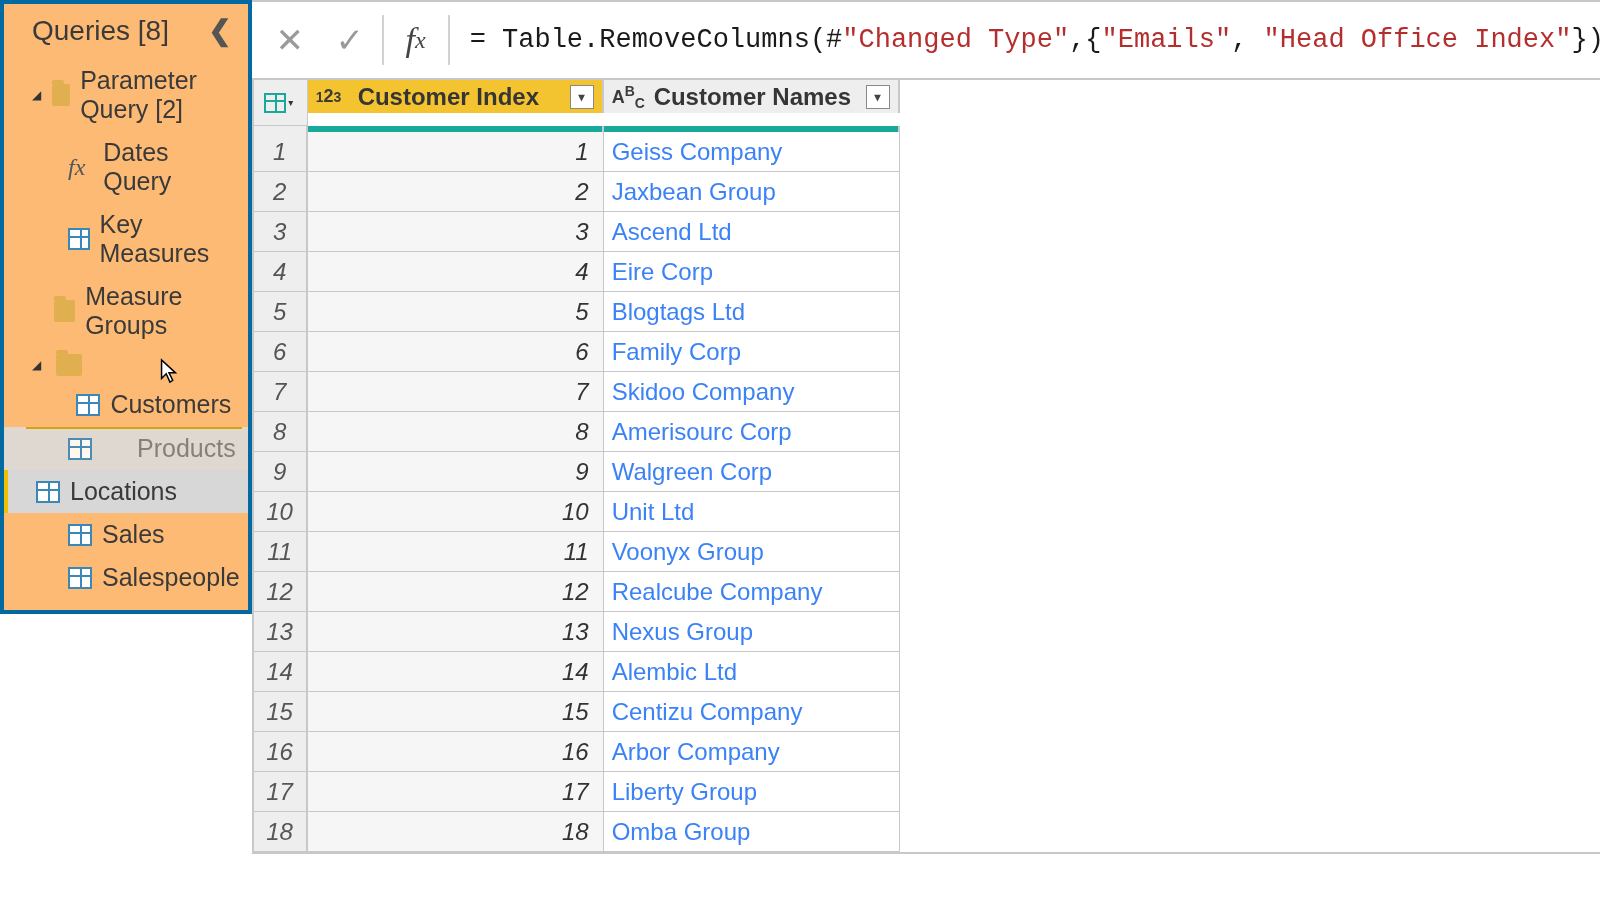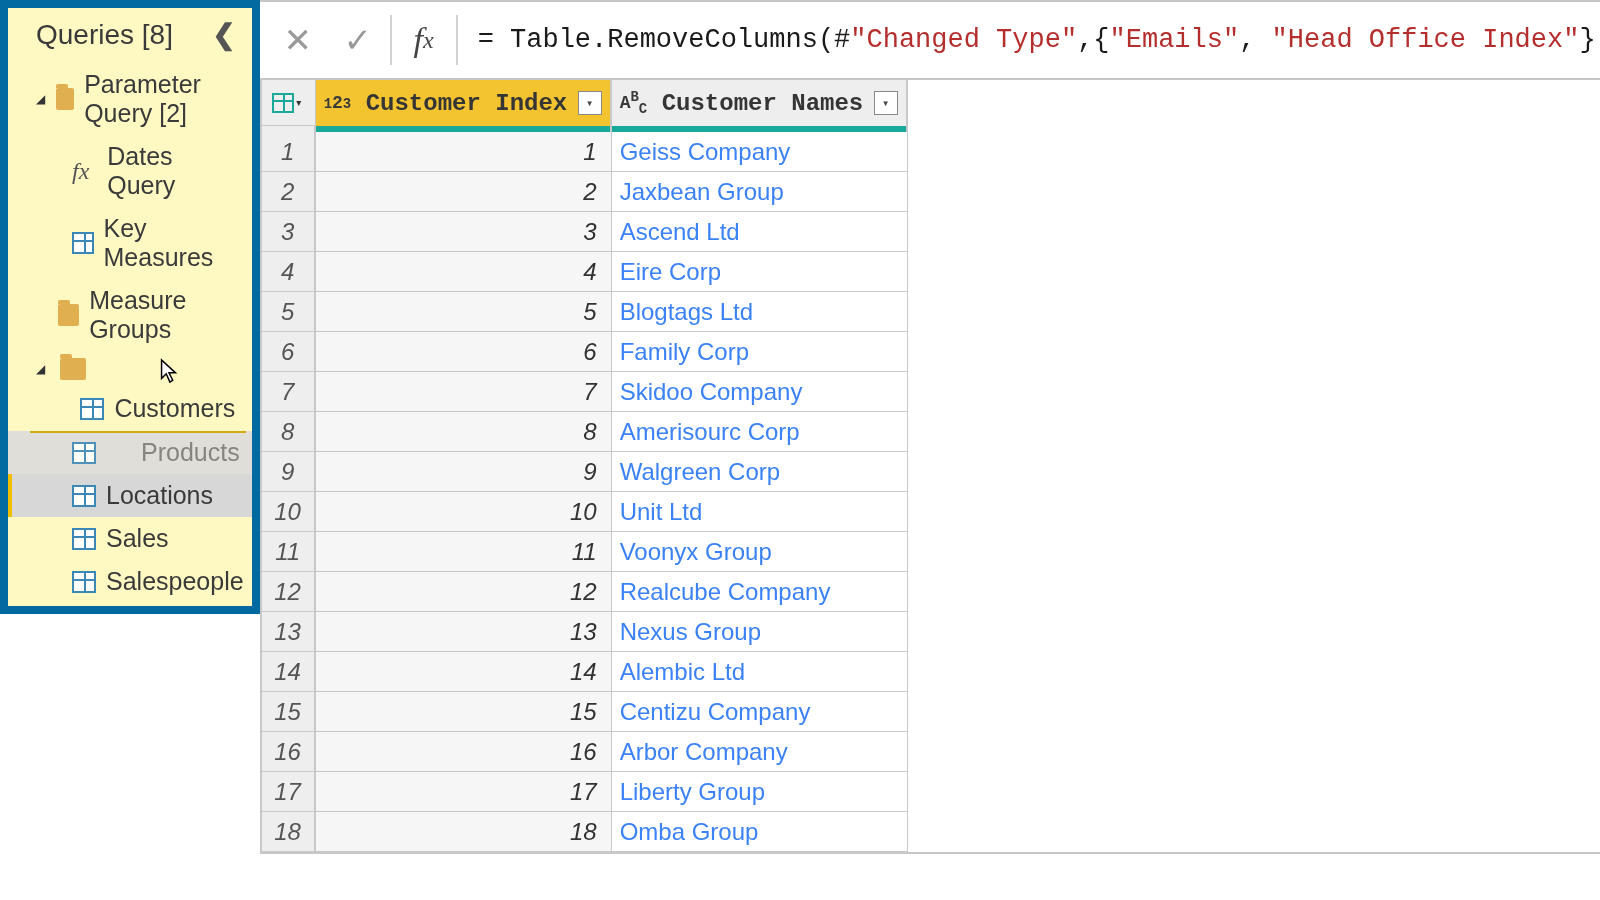--- a/index.html
+++ b/index.html
@@ -12,22 +12,22 @@
     position: relative;
   }
   .app {
     display: flex;
     width: 100%;
     height: 100%;
   }
   
   .sidebar {
     width: 334px;
-    border: 8px solid #0369a1;
-    background: #fef9c3;
+    border: 4px solid #0369a1;
+    background: #fdba74;
     display: flex;
     flex-direction: column;
     height: 614px;
   }
   .sidebar-header {
     display: flex;
     align-items: center;
     justify-content: space-between;
     padding: 10px 16px 12px 28px;
     font-size: 28px;
@@ -57,21 +57,21 @@
   .tree-item.child { padding-left: 64px; }
   .tree-item .arrow {
     width: 14px;
     display: inline-block;
     font-size: 14px;
     color: #333;
   }
   .tree-item.selected {
     background: #d7d7d7;
     border-left: 4px solid #f0c000;
-    padding-left: 60px;
+    padding-left: 28px;
   }
   .tree-item.drag-target::before{
     content:"";
     position:absolute;
     top:0; left:22px; right:6px;
     border-top:2px solid #cfa200;
   }
   .tree-item.dragging {
     background: #dcdcdc;
     color:#777;
@@ -179,26 +179,25 @@
     padding: 5px 8px;
     font-size:24px;
     display:flex;
     align-items:center;
     height:40px;
     background:#ffffff;
   }
   .hdr {
     background:#eeeeee;
     font-weight:600;
-    height:46px;
+    height:33px;
     border-right:2px solid #c8c8c8;
     border-bottom:none;
     color:#353535;
     position:relative;
-    font-family:Liberation Mono, monospace;
   }
   .hdr.selected-col {
     background:#f4c430;
   }
   .hdr .filter {
     margin-left:auto;
     width:24px; height:24px;
     border:1px solid #888;
     background:#fff;
     display:flex; align-items:center; justify-content:center;

